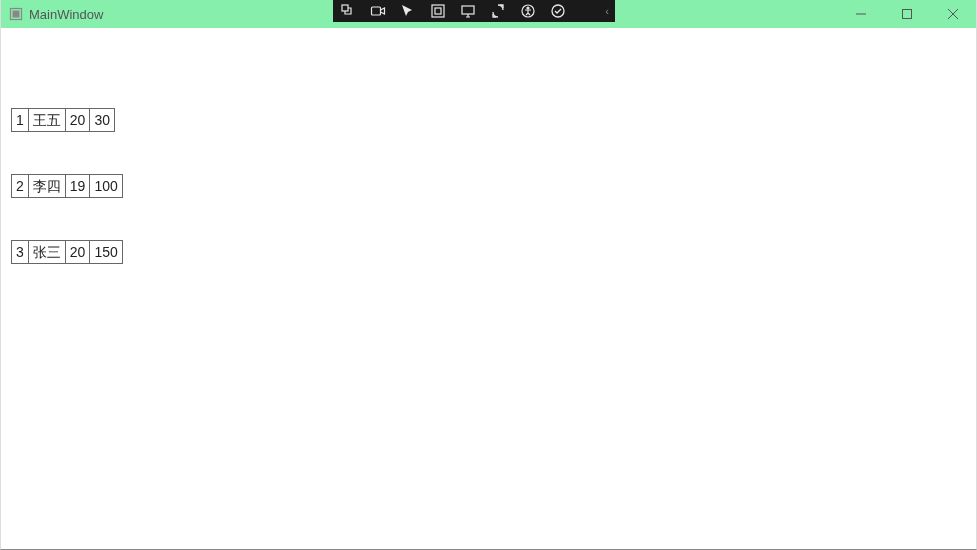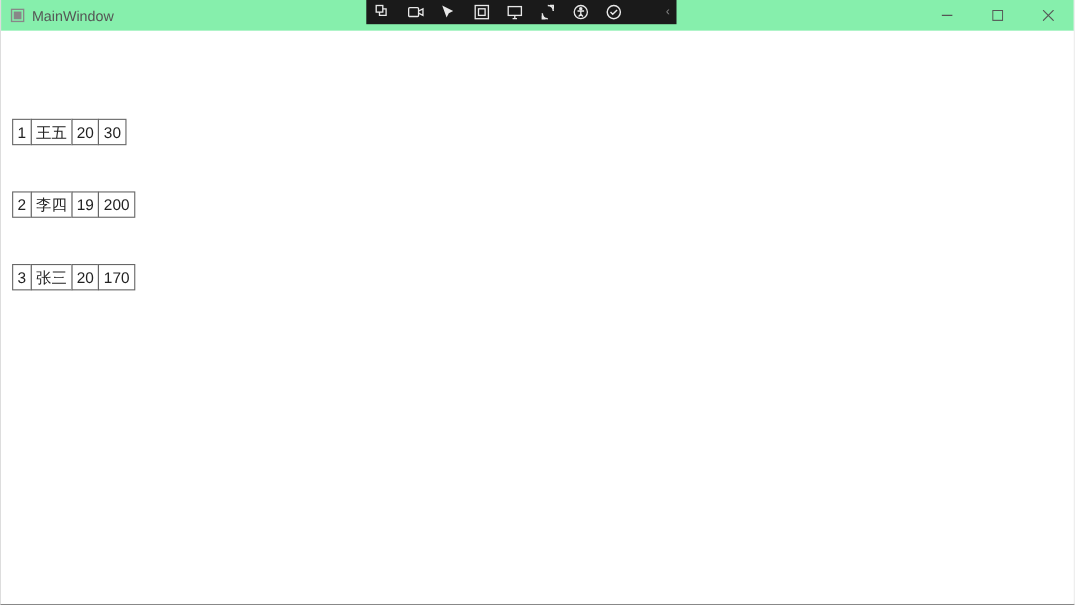--- a/index.html
+++ b/index.html
@@ -205,29 +205,29 @@
           <span class="cell">20</span>
           <span class="cell">30</span>
         </div>
       </div>
 
       <div>
         <div class="row">
           <span class="cell">2</span>
           <span class="cell">李四</span>
           <span class="cell">19</span>
-          <span class="cell">200</span>
+          <span class="cell">100</span>
         </div>
       </div>
 
       <div>
         <div class="row">
           <span class="cell">3</span>
           <span class="cell">张三</span>
           <span class="cell">20</span>
-          <span class="cell">170</span>
+          <span class="cell">150</span>
         </div>
       </div>
 
     </div>
   </div>
 
 </div>
 
 </body></html>

